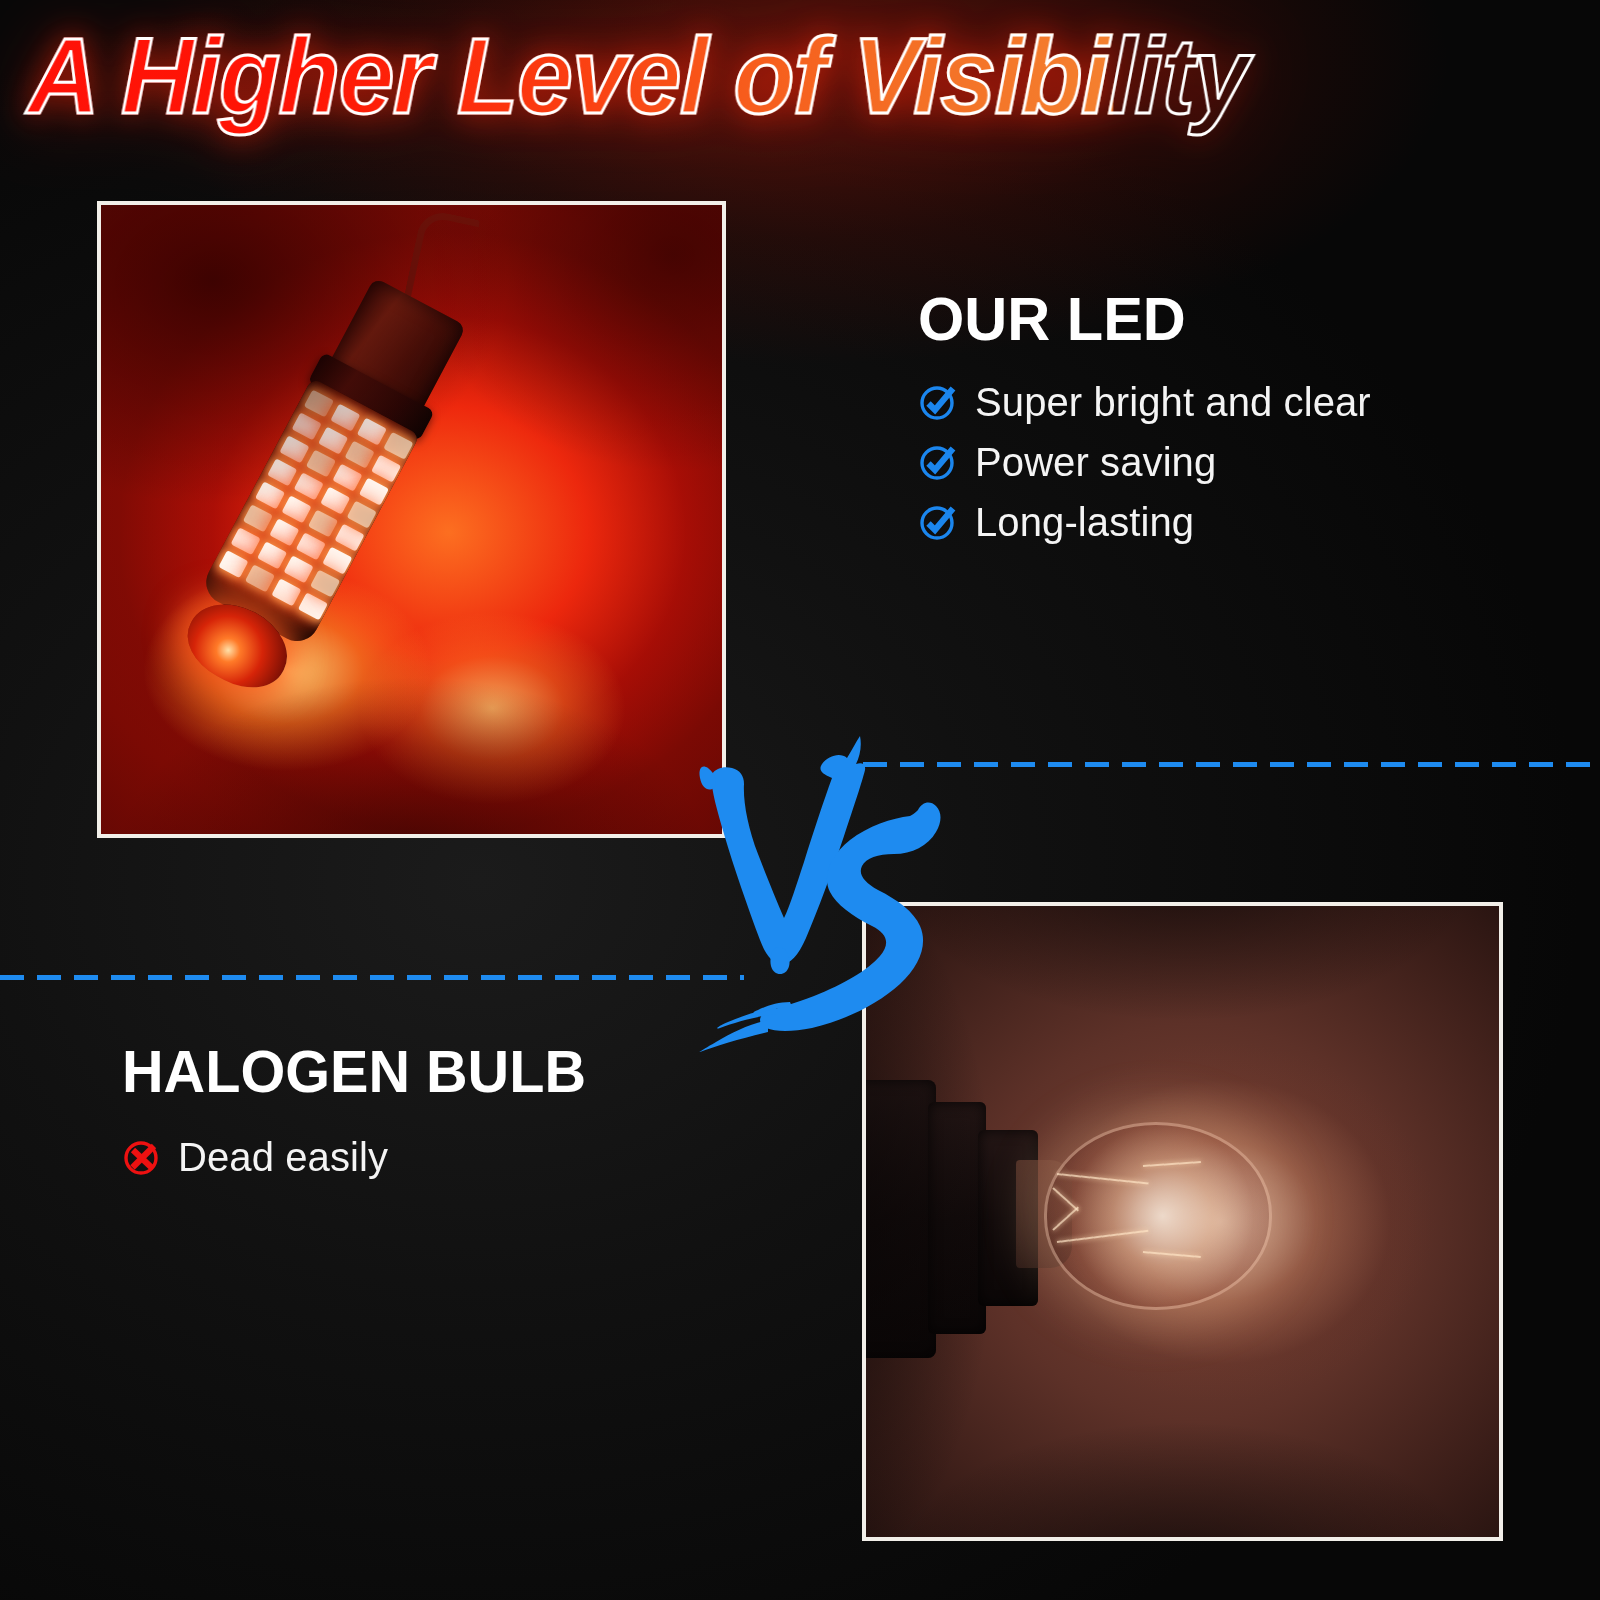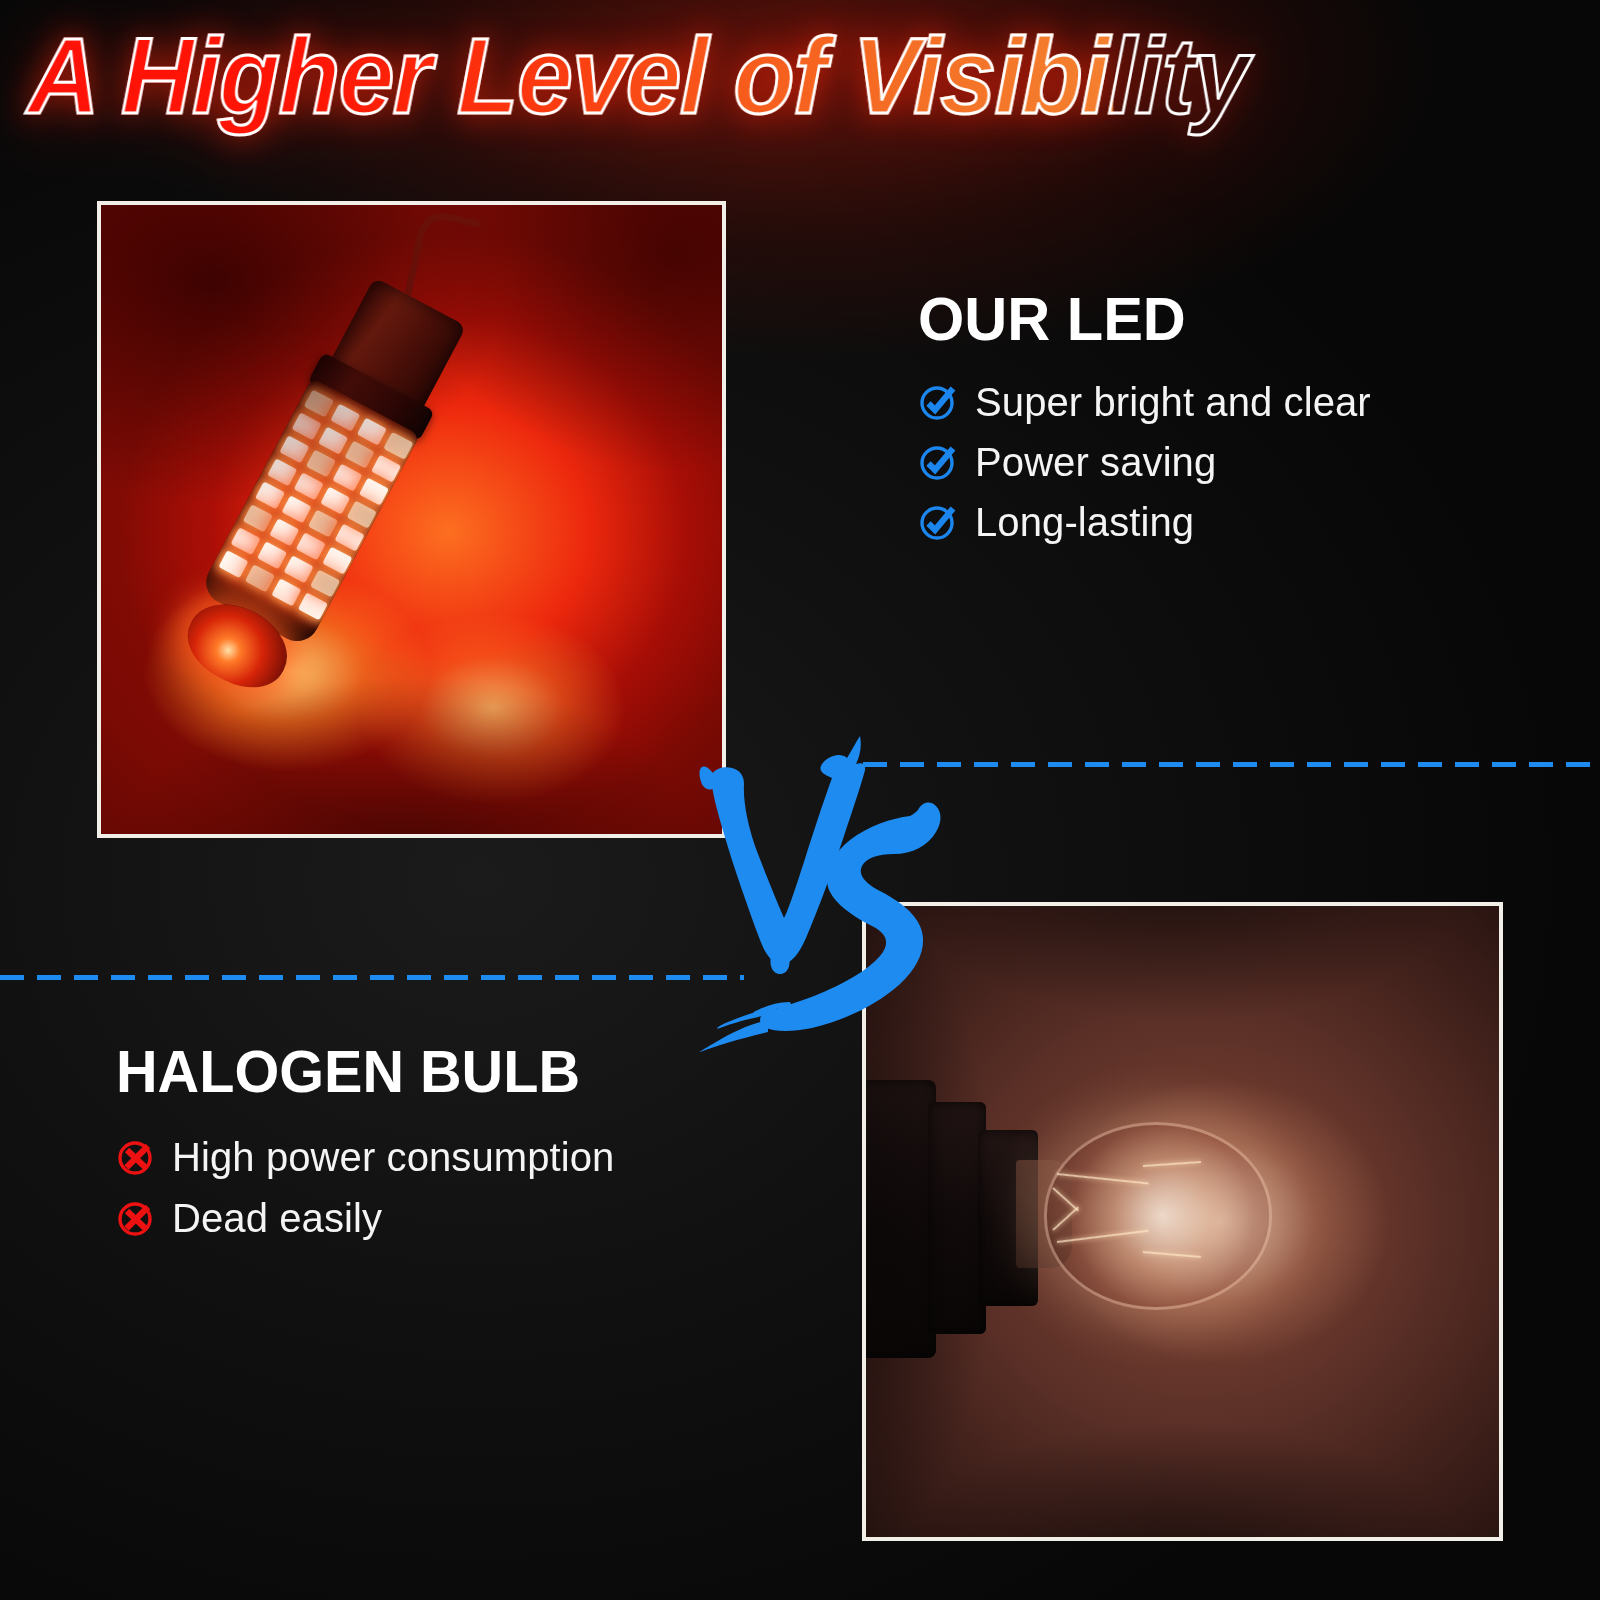--- a/index.html
+++ b/index.html
@@ -214,21 +214,21 @@
     height: 5px;
     background-image: repeating-linear-gradient(90deg,
       #1e8bf0 0px, #1e8bf0 24px, rgba(0,0,0,0) 24px, rgba(0,0,0,0) 37px);
   }
   #dash-right { left: 826px; top: 762px; width: 774px; }
   #dash-left  { left: 0px;   top: 975px; width: 744px; }
 
   
   .panel { position: absolute; }
   #led-panel  { left: 918px; top: 288px;  width: 640px; }
-  #halo-panel { left: 116px; top: 1042px; width: 700px; }
+  #halo-panel { left: 122px; top: 1042px; width: 700px; }
 
   .panel-heading {
     font-size: 62px;
     font-weight: bold;
     color: #ffffff;
     letter-spacing: 0px;
     line-height: 1.0;
     margin: 0 0 22px 0;
     white-space: nowrap;
     transform: scaleX(0.96);
@@ -403,26 +403,18 @@
 
   <div id="halo-panel" class="panel">
     <h2 class="panel-heading">HALOGEN BULB</h2>
     <ul class="feat-list">
       <li class="feat-item">
         <svg class="feat-icon" viewBox="0 0 40 40">
           <circle cx="19" cy="21" r="15" fill="none" stroke="#ee1111" stroke-width="3.4"></circle>
           <path d="M11 13 L30 31" stroke="#ee1111" stroke-width="6.2" stroke-linecap="butt"></path>
           <path d="M10.5 30.5 L32 9" stroke="#ee1111" stroke-width="6.2" stroke-linecap="butt"></path>
         </svg>
-        <span class="feat-text">High power consumption</span>
-      </li>
-      <li class="feat-item">
-        <svg class="feat-icon" viewBox="0 0 40 40">
-          <circle cx="19" cy="21" r="15" fill="none" stroke="#ee1111" stroke-width="3.4"></circle>
-          <path d="M11 13 L30 31" stroke="#ee1111" stroke-width="6.2" stroke-linecap="butt"></path>
-          <path d="M10.5 30.5 L32 9" stroke="#ee1111" stroke-width="6.2" stroke-linecap="butt"></path>
-        </svg>
         <span class="feat-text">Dead easily</span>
       </li>
     </ul>
   </div>
 
 </div>
 
 </body></html>

